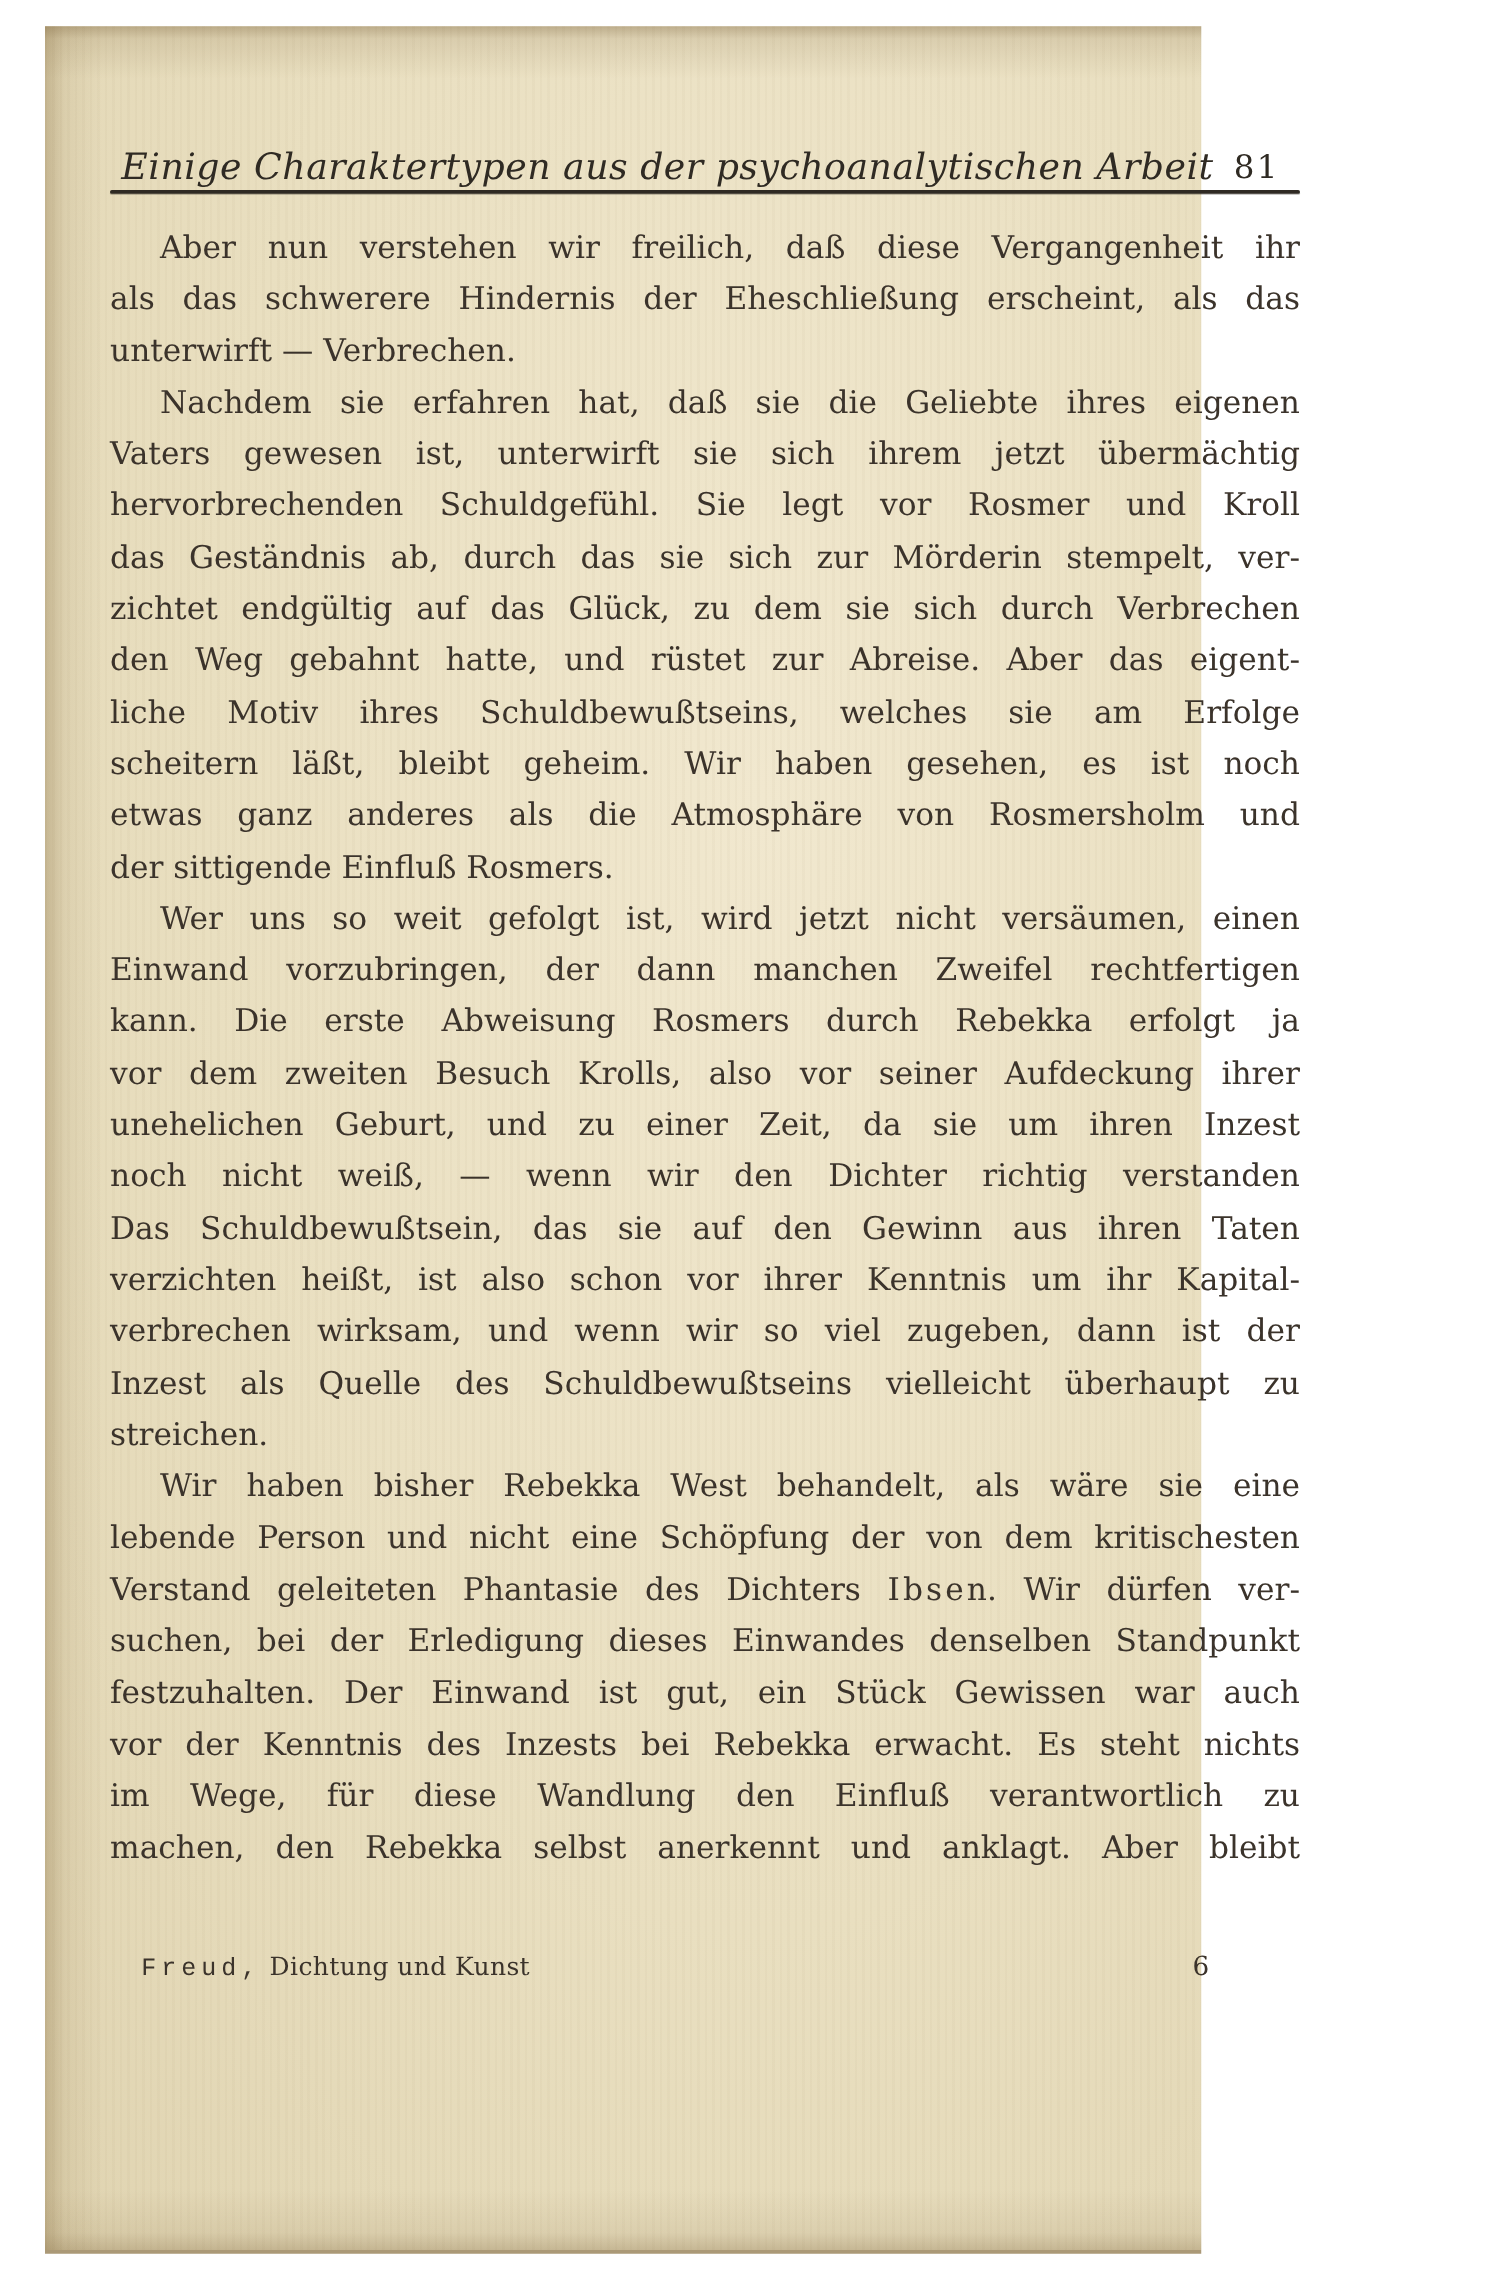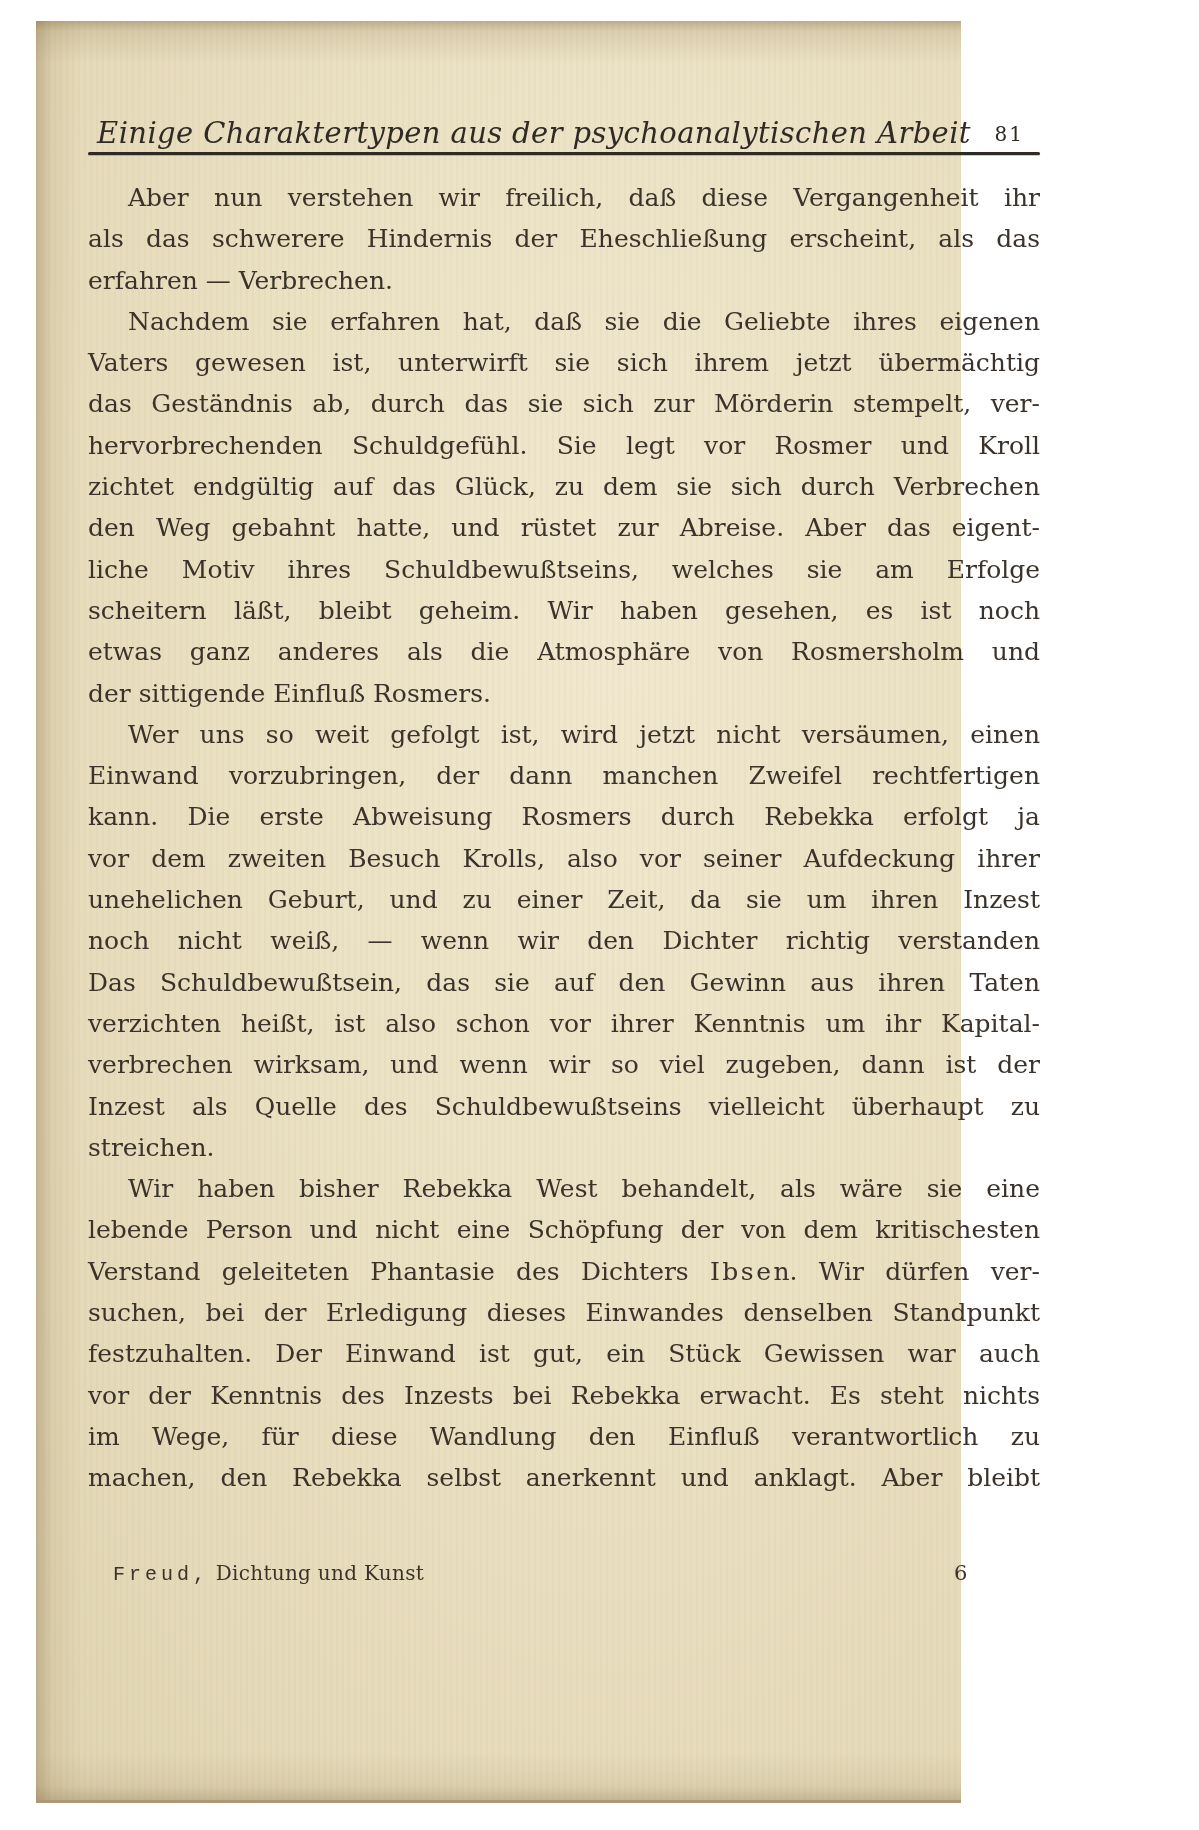--- a/index.html
+++ b/index.html
@@ -42,21 +42,21 @@
     font-style: italic;
     font-size: 29px;
     text-align: center;
     padding-right: 60px;
     letter-spacing: 0.4px;
     white-space: nowrap;
   }
   .header-pagenum {
     position: absolute;
     right: 16px; top: 1px;
-    font-size: 20px;
+    font-size: 26px;
     letter-spacing: 2px;
   }
   .header-rule {
     position: absolute;
     top: 131px; left: 52px;
     width: 952px; height: 3px;
     background: var(--header-ink);
     border-radius: 2px;
     box-shadow: 0 1px 0 rgba(47,42,35,0.25);
   }
@@ -98,27 +98,27 @@
     <div class="header-title">Einige Charaktertypen aus der psychoanalytischen Arbeit</div>
     <div class="header-pagenum">81</div>
   </div>
 
   <div class="header-rule"></div>
 
   <div class="body-text" id="body-text">
       <div>
         <div class="line indent just">Aber nun verstehen wir freilich, daß diese Vergangenheit ihr</div>
         <div class="line just">als das schwerere Hindernis der Eheschließung erscheint, als das</div>
-        <div class="line">erfahren — Verbrechen.</div>
+        <div class="line">unterwirft — Verbrechen.</div>
       </div>
       <div>
         <div class="line indent just">Nachdem sie erfahren hat, daß sie die Geliebte ihres eigenen</div>
         <div class="line just">Vaters gewesen ist, unterwirft sie sich ihrem jetzt übermächtig</div>
+        <div class="line just">hervorbrechenden Schuldgefühl. Sie legt vor Rosmer und Kroll</div>
         <div class="line just">das Geständnis ab, durch das sie sich zur Mörderin stempelt, ver-</div>
-        <div class="line just">hervorbrechenden Schuldgefühl. Sie legt vor Rosmer und Kroll</div>
         <div class="line just">zichtet endgültig auf das Glück, zu dem sie sich durch Verbrechen</div>
         <div class="line just">den Weg gebahnt hatte, und rüstet zur Abreise. Aber das eigent-</div>
         <div class="line just">liche Motiv ihres Schuldbewußtseins, welches sie am Erfolge</div>
         <div class="line just">scheitern läßt, bleibt geheim. Wir haben gesehen, es ist noch</div>
         <div class="line just">etwas ganz anderes als die Atmosphäre von Rosmersholm und</div>
         <div class="line">der sittigende Einfluß Rosmers.</div>
       </div>
       <div>
         <div class="line indent just">Wer uns so weit gefolgt ist, wird jetzt nicht versäumen, einen</div>
         <div class="line just">Einwand vorzubringen, der dann manchen Zweifel rechtfertigen</div>

